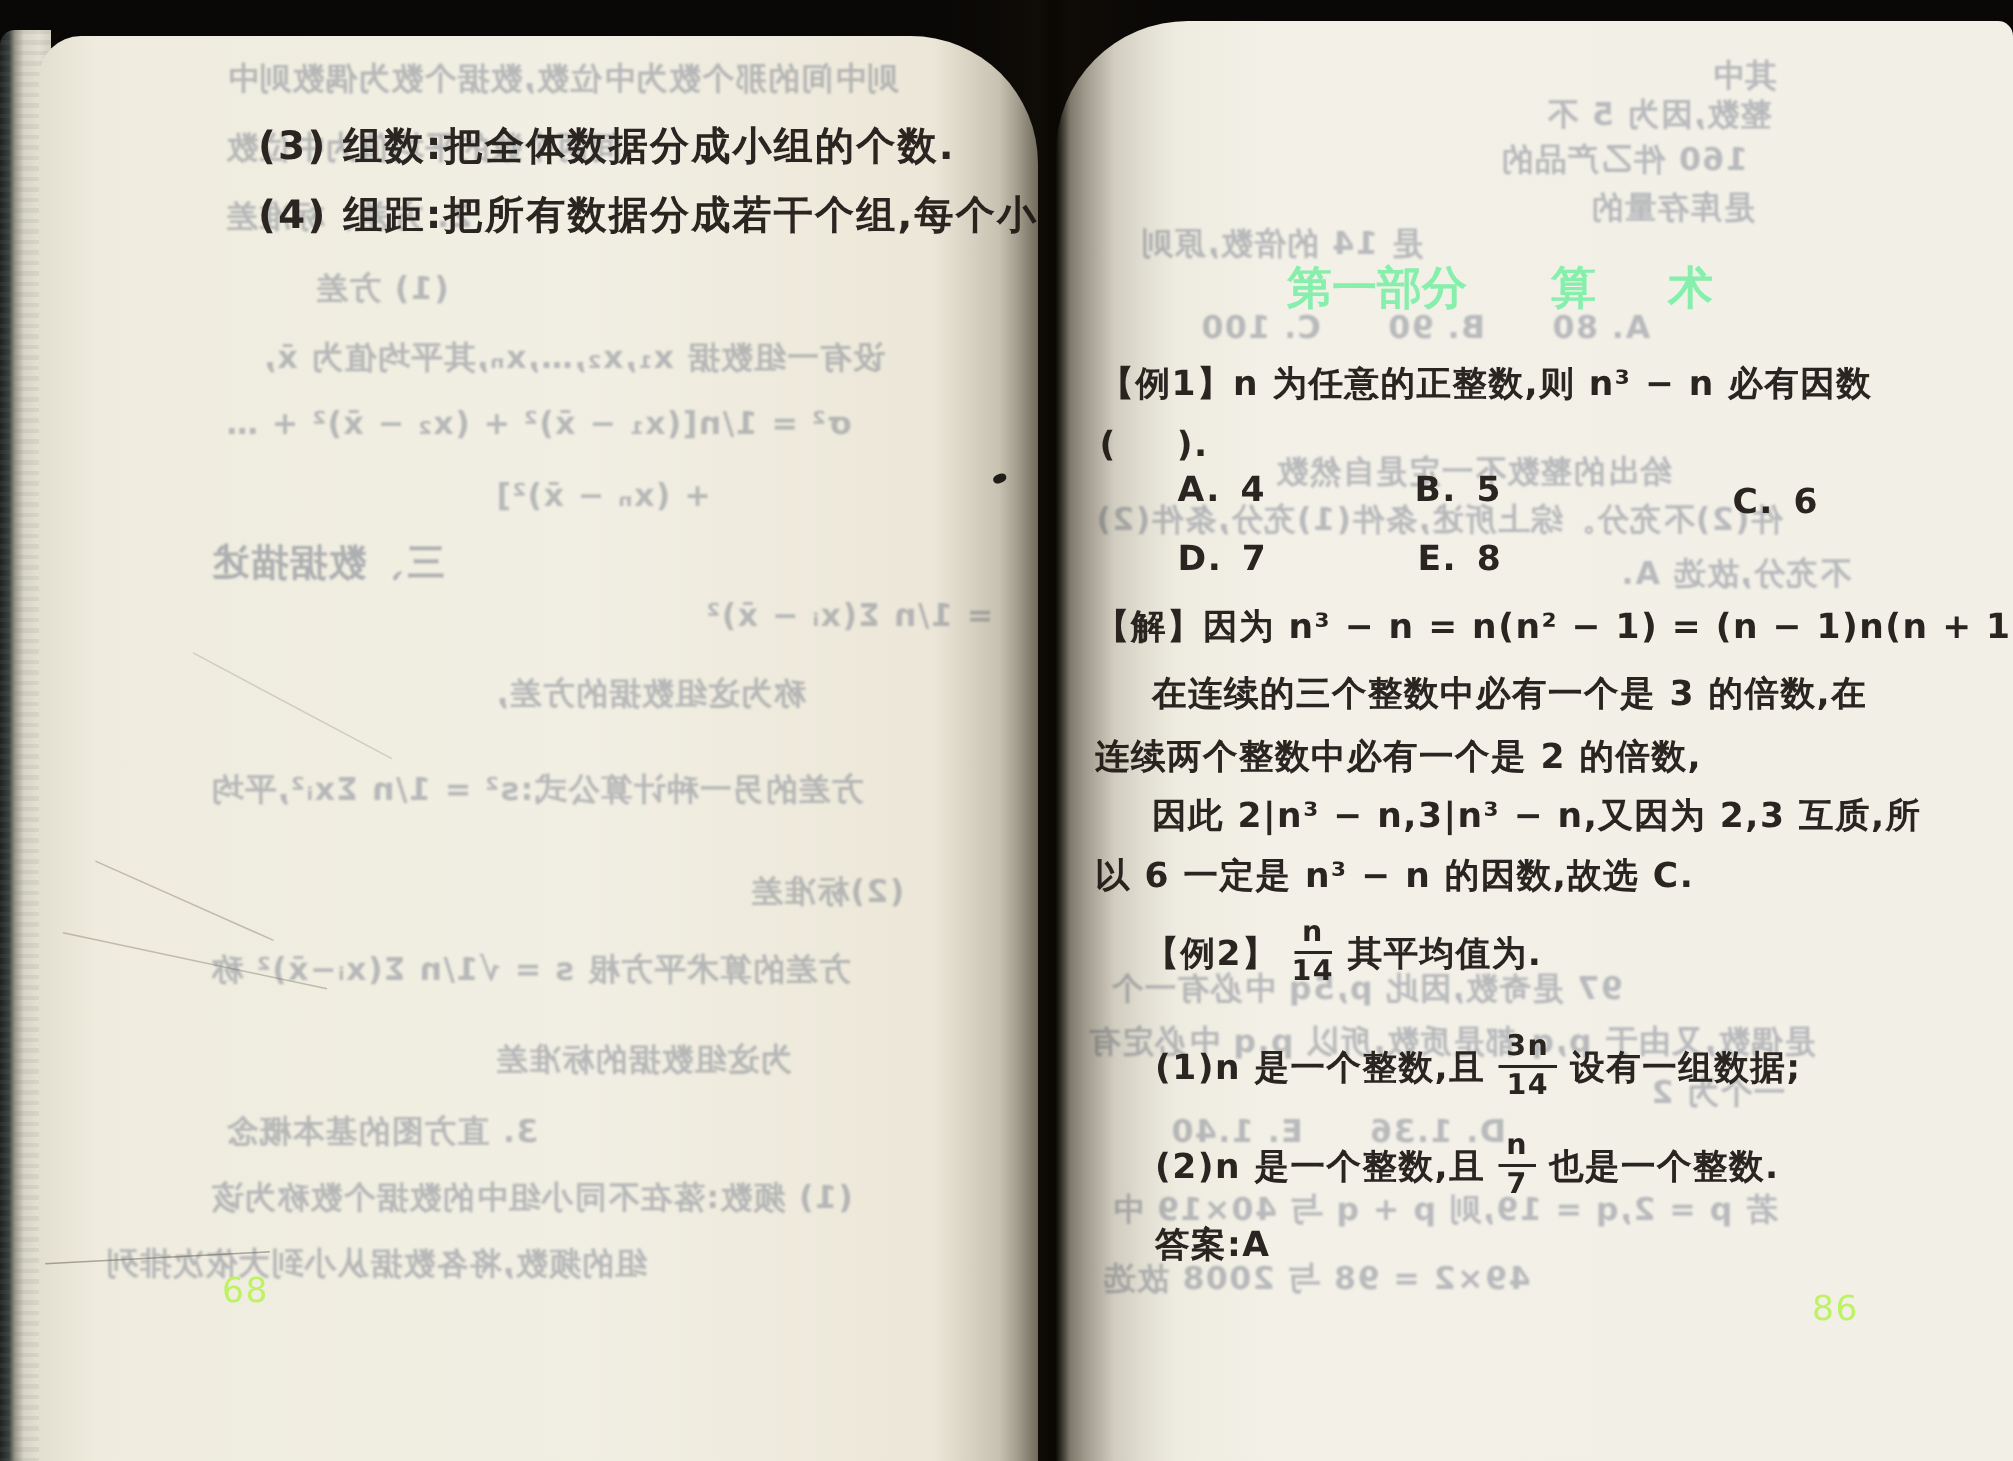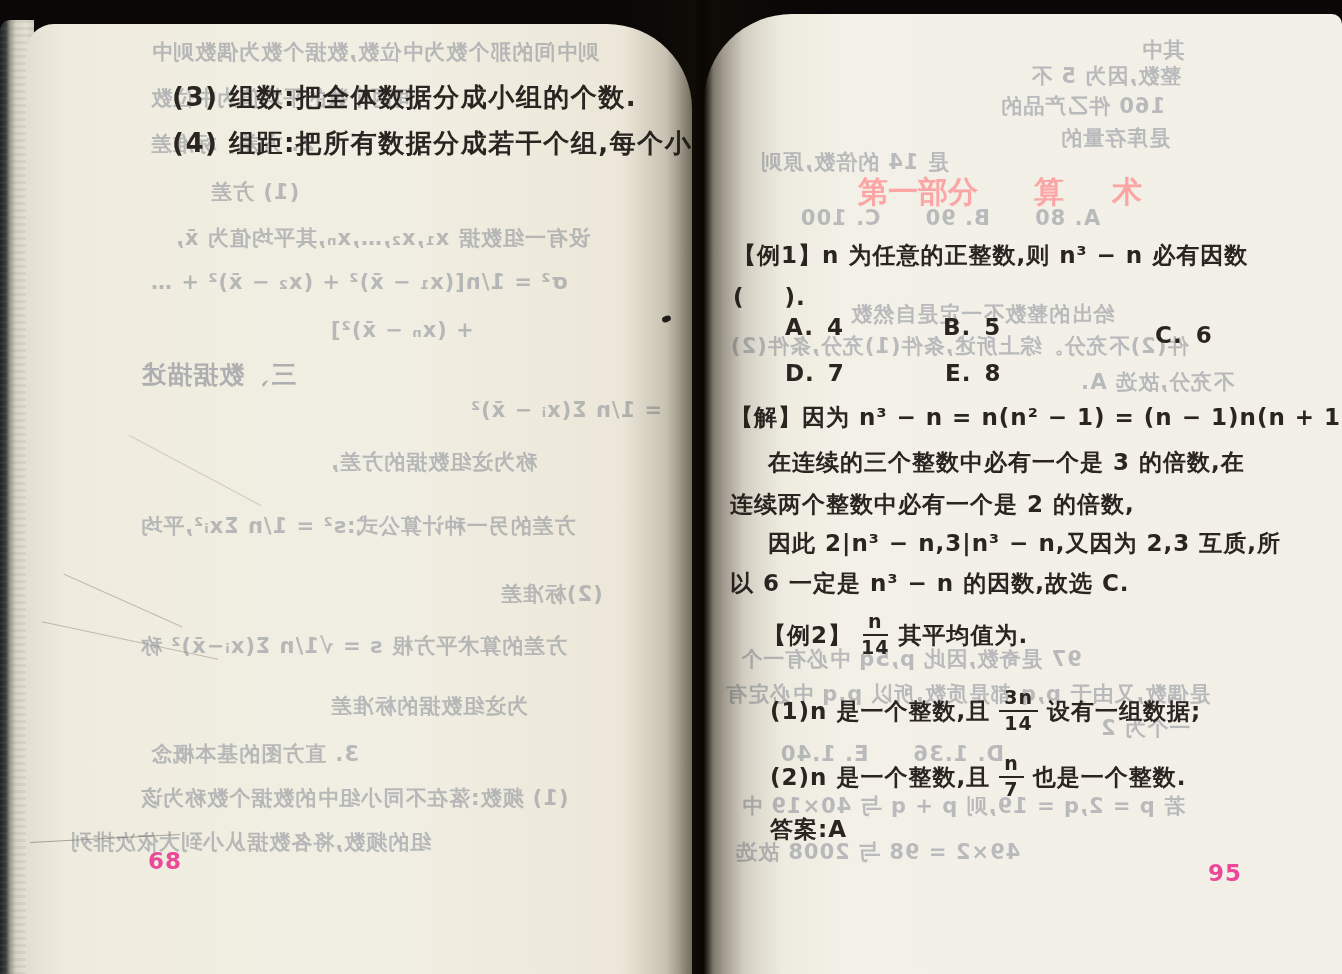--- a/index.html
+++ b/index.html
@@ -33,24 +33,24 @@
       #0b0804 49%, #0b0804 51%, rgba(22,16,8,.42) 57%, rgba(30,22,12,.10) 75%, rgba(30,22,12,0) 100%);
   }
   
   .txt{position:absolute;color:#2a2521;font-weight:600;white-space:nowrap;}
   .lp{font-size:26px;letter-spacing:1.5px;}
   .rp{font-size:23px;letter-spacing:1px;}
   #book-title{
     position:absolute;left:918px;top:62px;font-size:41px;font-weight:800;
     letter-spacing:5px;color:#1e1a17;white-space:nowrap;
   }
-  #part-heading{position:absolute;left:858px;top:172px;font-size:30px;font-weight:800;color:#fca5a5;white-space:nowrap;}
+  #part-heading{position:absolute;left:858px;top:172px;font-size:30px;font-weight:800;color:#86efac;white-space:nowrap;}
   #part-heading .gap1{margin-left:56px;}
   #part-heading .gap2{margin-left:48px;}
-  .pagenum{position:absolute;font-size:23px;color:#ec4899;font-weight:700;letter-spacing:1px;}
+  .pagenum{position:absolute;font-size:23px;color:#bef264;font-weight:400;letter-spacing:1px;}
   .optkey{display:inline-block;}
   .optval{display:inline-block;margin-left:13px;}
   
   .fracline{position:absolute;display:flex;align-items:center;color:#2a2521;font-weight:600;font-size:23px;letter-spacing:1px;white-space:nowrap;}
   .frac{display:inline-flex;flex-direction:column;align-items:center;line-height:1.05;font-size:19px;margin:0 9px;font-weight:600;}
   .frac .num{border-bottom:2px solid #2a2521;padding:0 5px 2px;}
   .frac .den{padding-top:2px;}
   
   .ghost{
     position:absolute;transform:scaleX(-1);white-space:nowrap;
@@ -167,21 +167,21 @@
     <span>(2)n 是一个整数,且</span>
     <span class="frac">
       <span class="num">n</span>
       <span class="den">7</span>
     </span>
     <span>也是一个整数.</span>
   </div>
 
   <div class="txt rp" style="left:770px;top:814px;">答案:A</div>
 
-  <div class="pagenum" style="left:1208px;top:860px;">95</div>
+  <div class="pagenum" style="left:1208px;top:860px;">86</div>
 
   <div id="gutter-shadow"></div>
   <div id="crease1" class="crease"></div>
   <div id="crease2" class="crease"></div>
   <div id="crease3" class="crease"></div>
   <div id="crease4" class="crease"></div>
   <div id="speck"></div>
 
 </div>
 

